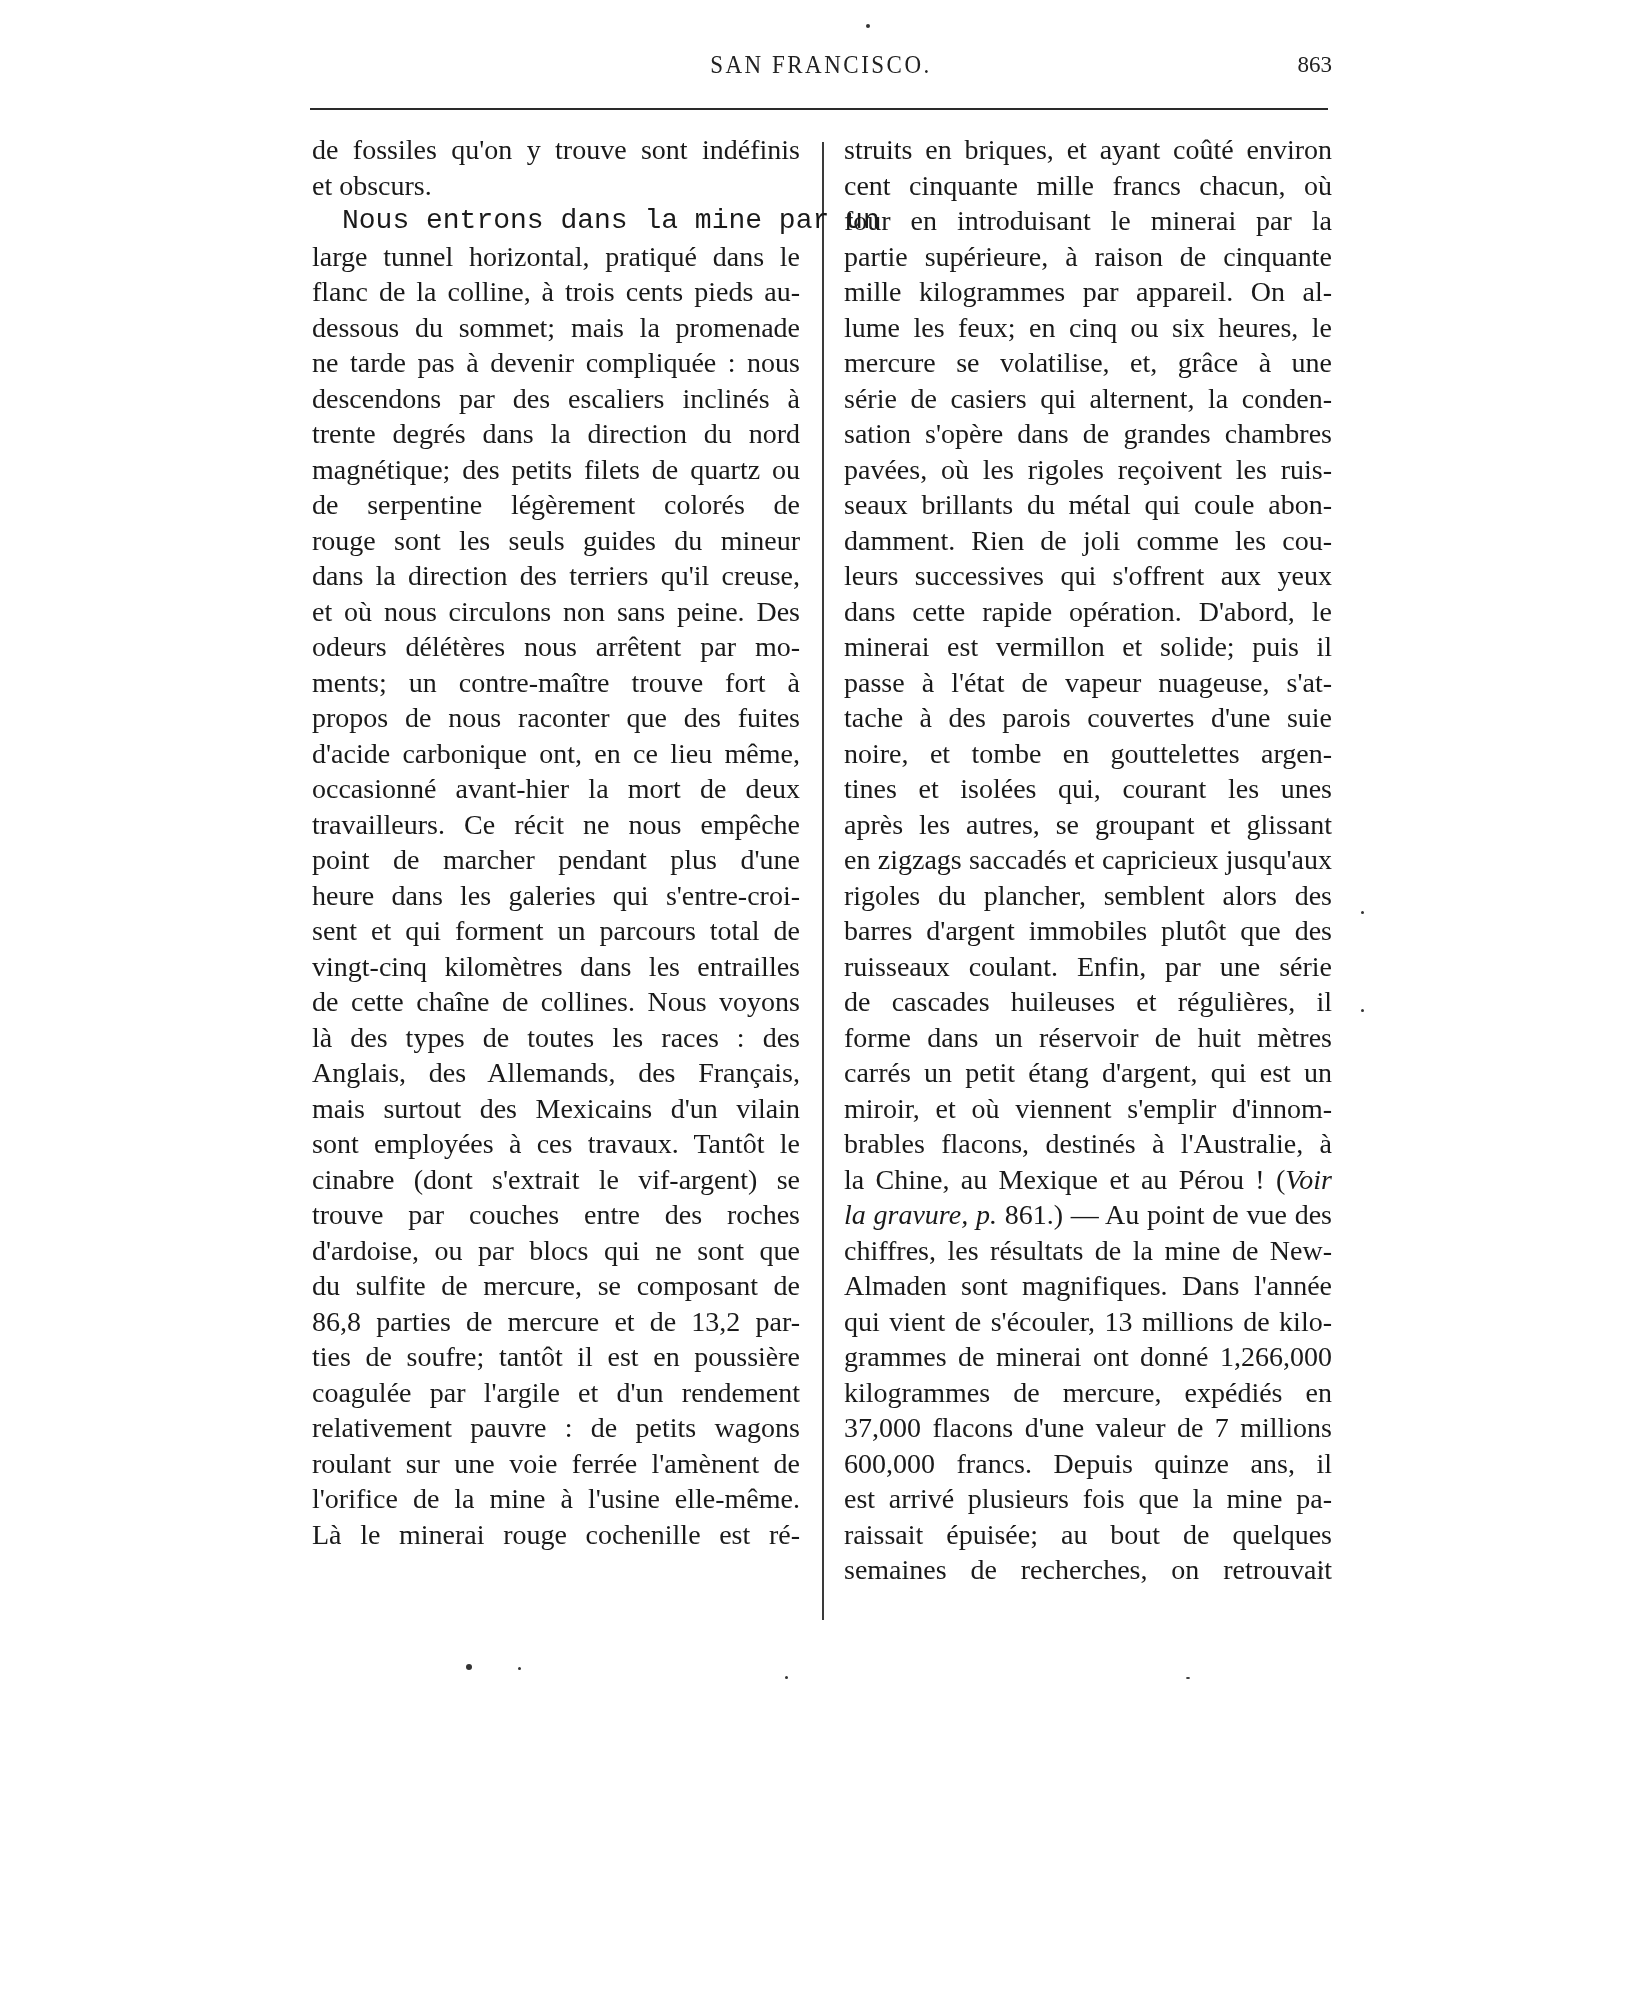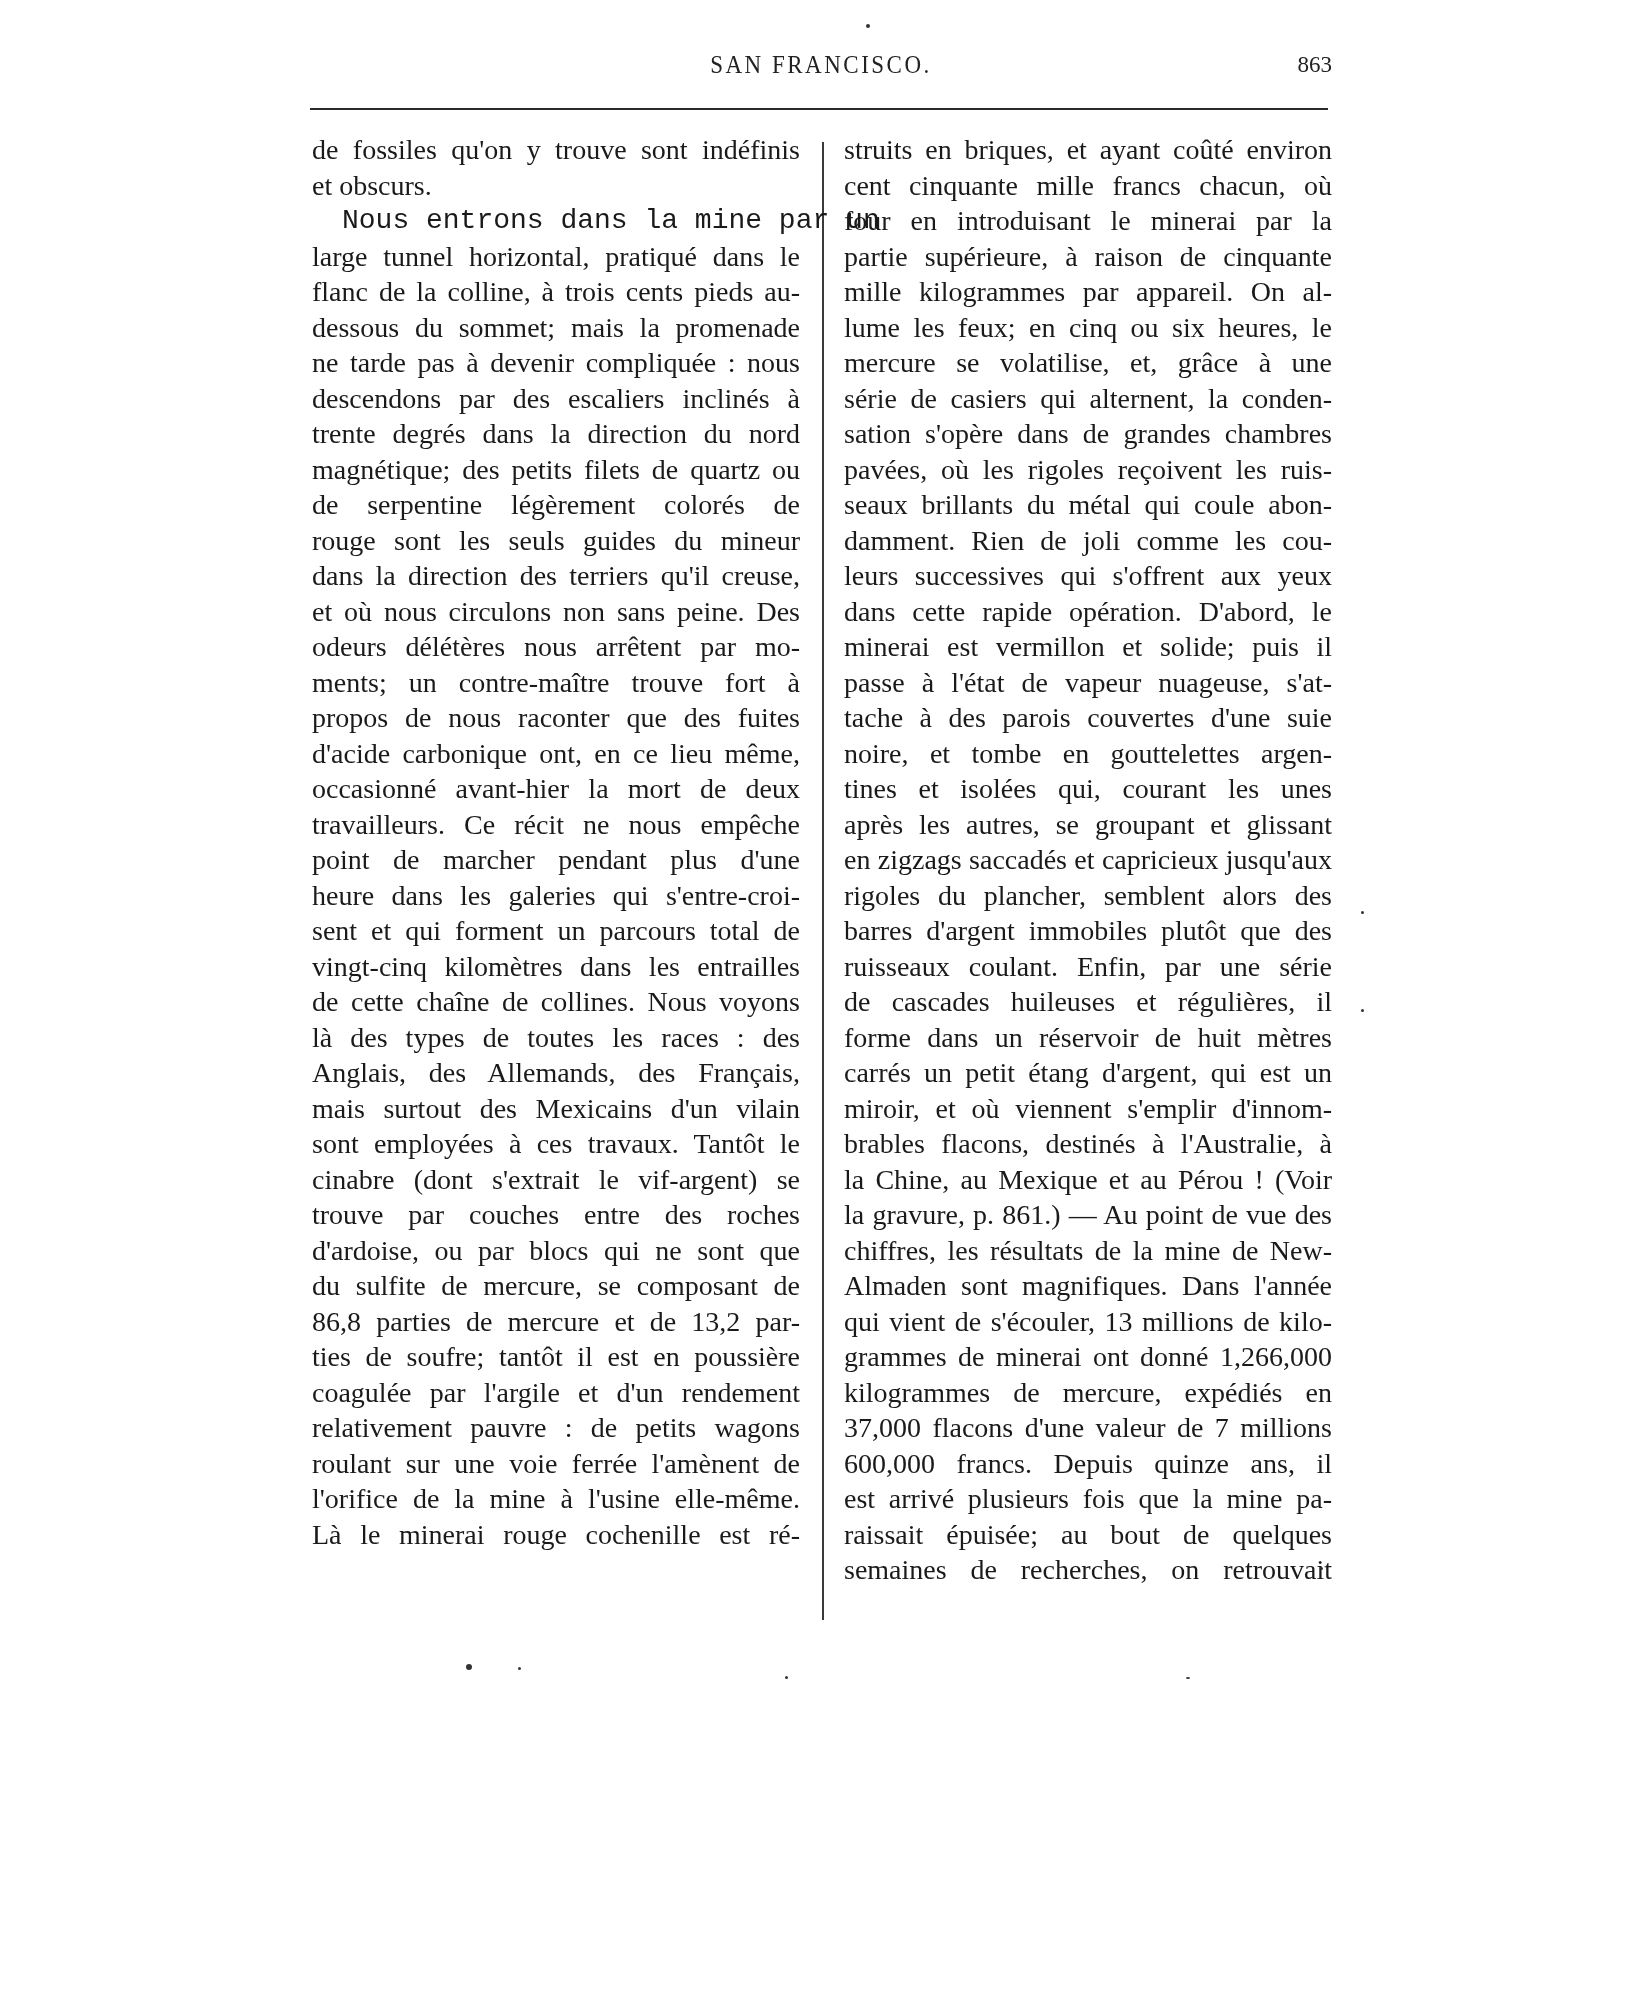--- a/index.html
+++ b/index.html
@@ -72,21 +72,21 @@
       height: 35.5px;
       overflow: visible;
     }
     .line.last {
       text-align-last: left;
     }
     .line.indent {
       padding-left: 30px;
       font-family: Liberation Mono, monospace;
     }
-    .italic { }
+    .italic { font-style: italic; }
     .column-divider {
       position: absolute;
       left: 822px;
       top: 142px;
       width: 2px;
       height: 1478px;
       background: #3a3a3a;
     }
     .speck {
       position: absolute;

